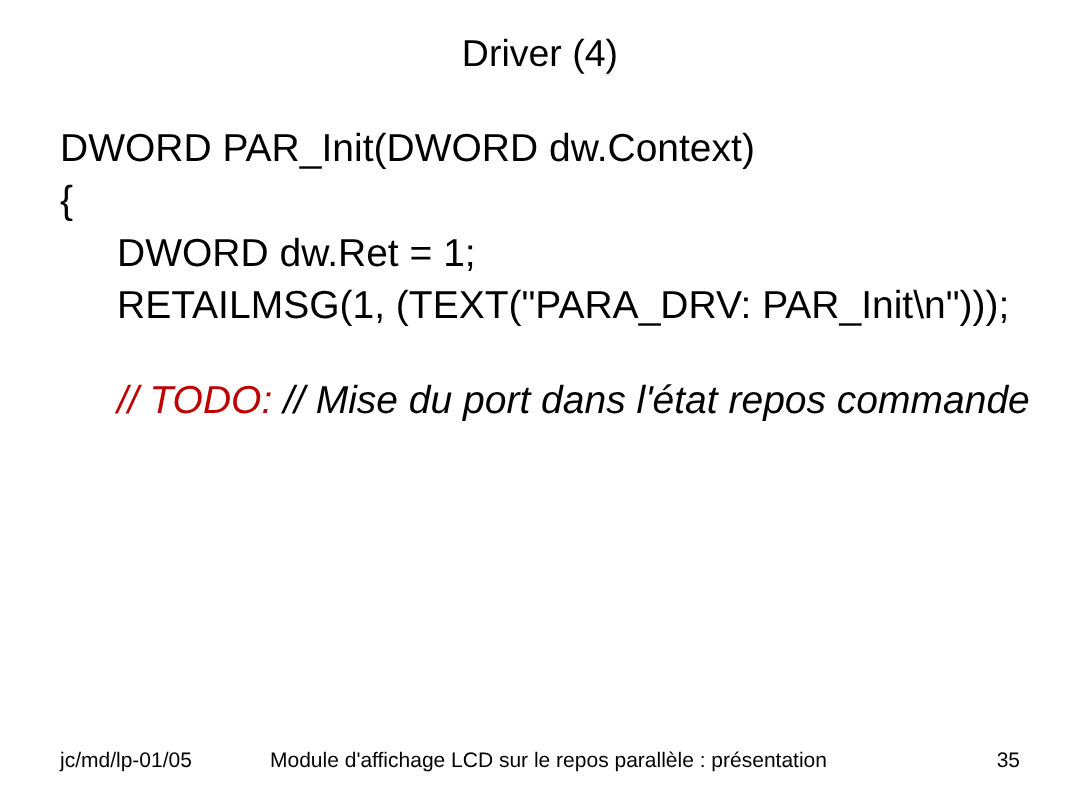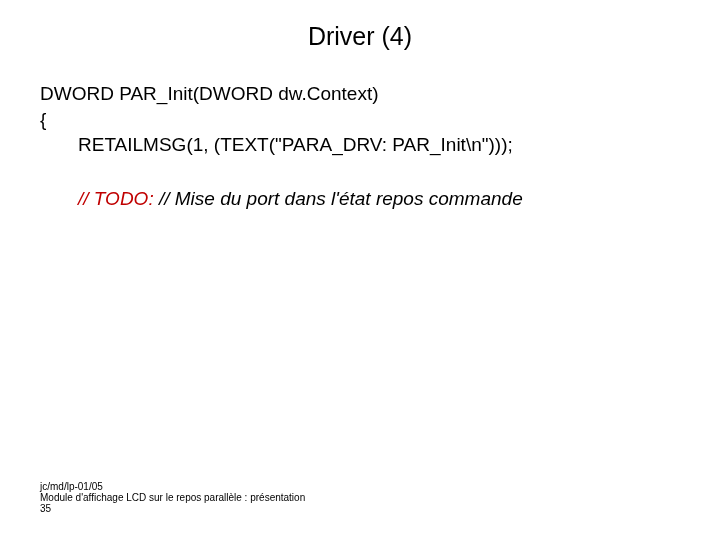--- a/index.html
+++ b/index.html
@@ -19,21 +19,21 @@
       text-align: center;
       font-size: 25px;
       font-weight: normal;
       color: #000000;
       padding-top: 22px;
       padding-bottom: 30px;
     }
     .content {
       padding-left: 40px;
       padding-right: 40px;
-      font-size: 19px;
+      font-size: 26px;
       line-height: 1.35;
       color: #000000;
     }
     .line {
       white-space: pre;
     }
     .indent {
       padding-left: 38px;
     }
     .todo-line {
@@ -43,25 +43,24 @@
     .todo-keyword {
       color: #c00000;
     }
     .footer {
       position: absolute;
       bottom: 26px;
       left: 0;
       width: 100%;
       padding-left: 40px;
       padding-right: 40px;
-      font-size: 10px;
+      font-size: 14px;
       color: #000000;
       display: flex;
       align-items: baseline;
-      flex-direction: column;
     }
     .footer-left {
       flex: 0 0 auto;
       min-width: 140px;
     }
     .footer-center {
       flex: 1 1 auto;
     }
     .footer-right {
       flex: 0 0 auto;
@@ -69,20 +68,21 @@
     }
   </style>
 </head>
 <body>
 
 <div class="title">Driver (4)</div>
 
 <div class="content">
   <div class="line">DWORD PAR_Init(DWORD dw.Context)</div>
   <div class="line">{</div>
+  <div class="line indent">DWORD dw.Ret = 1;</div>
   <div class="line indent">RETAILMSG(1, (TEXT("PARA_DRV: PAR_Init\n")));</div>
   <div class="line indent todo-line"><span class="todo-keyword">// TODO:</span><span> // Mise du port dans l'état repos commande</span></div>
 </div>
 
 <div class="footer">
   <div class="footer-left">jc/md/lp-01/05</div>
   <div class="footer-center">Module d'affichage LCD sur le repos parallèle : présentation</div>
   <div class="footer-right">35</div>
 </div>
 

